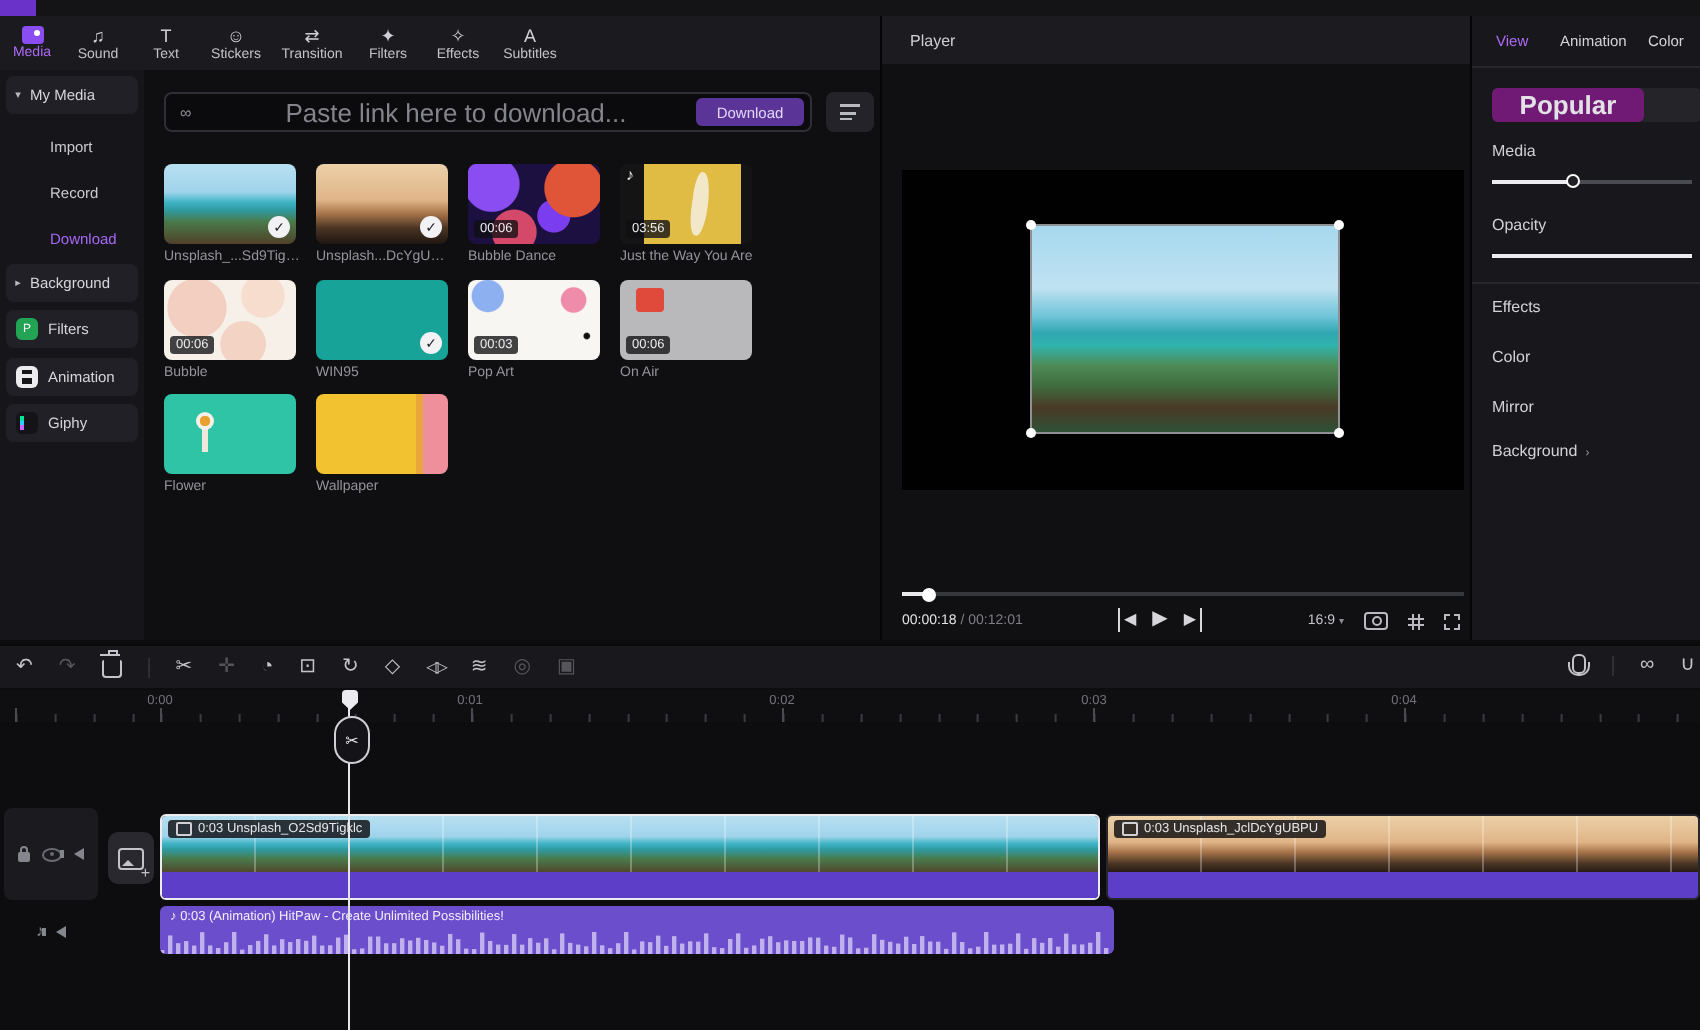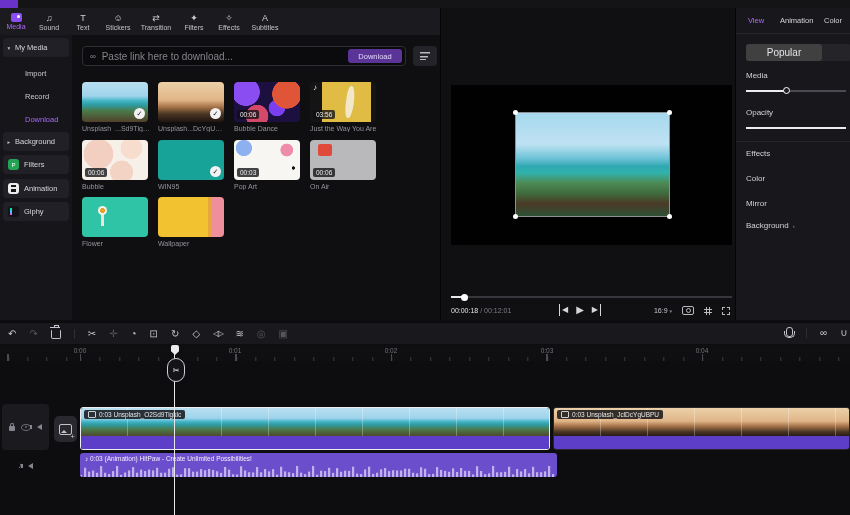--- a/index.html
+++ b/index.html
@@ -31,22 +31,22 @@
   .sicon.unsplash::after{content:"";position:absolute;left:3px;top:2px;width:5px;height:2px;background:#17171a;}
   .sicon.unsplash::before{content:"";position:absolute;left:3px;bottom:2px;width:5px;height:3px;background:#17171a;}
   .sicon.giphy{background:#141418;}
   .sicon.giphy::before{content:"";position:absolute;left:2px;top:2px;bottom:2px;width:2px;
         background:linear-gradient(180deg,#00e69a 0 33%,#33ccff 33% 66%,#cc66ff 66% 100%);}
   
   .mediapanel{left:72px;top:35px;width:368px;height:285px;background:#0f0f12;}
   .linkbar{position:absolute;left:10px;top:11px;width:324px;height:20px;background:#0b0b0e;border:1px solid #2e2e36;
            border-radius:4px;display:flex;align-items:center;box-sizing:border-box;}
   .linkbar .lnk{margin:0 4px 0 7px;font-size:8px;color:#8f8f97;}
-  .linkbar input{background:transparent;border:none;outline:none;color:#cfcfd5;font-size:10px;width:190px;
-           font-family:"Liberation Sans",sans-serif;}
+  .linkbar input{background:transparent;border:none;outline:none;color:#cfcfd5;font-size:13px;width:190px;
+           font-family:"Liberation Sans",sans-serif;margin-left:41px;}
   .linkbar input::placeholder{color:#84848c;}
   .dlbtn{position:absolute;right:3px;top:2px;width:54px;height:14px;background:#5a3497;border:none;border-radius:3px;
          color:#e4d6fa;font-size:7.5px;display:flex;align-items:center;justify-content:center;cursor:pointer;
          font-family:"Liberation Sans",sans-serif;}
   .sortbtn{position:absolute;left:341px;top:11px;width:24px;height:20px;background:#232329;border-radius:4px;
            display:flex;align-items:center;justify-content:center;cursor:pointer;}
   .i-sort{width:10px;height:8px;background:
       linear-gradient(#b9b9c0,#b9b9c0) 0 0/10px 1.5px no-repeat,
       linear-gradient(#b9b9c0,#b9b9c0) 0 3.5px/8px 1.5px no-repeat,
       linear-gradient(#b9b9c0,#b9b9c0) 0 7px/6px 1.5px no-repeat;}
@@ -115,22 +115,22 @@
       linear-gradient(#b9b9c0,#b9b9c0) right 0 top 0/3px 1px,linear-gradient(#b9b9c0,#b9b9c0) right 0 top 0/1px 3px,
       linear-gradient(#b9b9c0,#b9b9c0) left 0 bottom 0/3px 1px,linear-gradient(#b9b9c0,#b9b9c0) left 0 bottom 0/1px 3px,
       linear-gradient(#b9b9c0,#b9b9c0) right 0 bottom 0/3px 1px,linear-gradient(#b9b9c0,#b9b9c0) right 0 bottom 0/1px 3px;
       background-repeat:no-repeat;}
   
   .props{left:735px;top:8px;width:115px;height:312px;background:#18181c;border-left:1px solid #050506;}
   .ptab{position:absolute;top:8px;font-size:7.5px;color:#d4d4d8;cursor:pointer;}
   .ptab.active{color:#ad6bf8;}
   .pdivider{position:absolute;left:0;width:115px;height:1px;background:#26262b;}
   .segment{position:absolute;left:10px;top:36px;width:105px;height:17px;background:#242429;border-radius:3px;}
-  .segment .sel{position:absolute;left:0;top:0;width:76px;height:17px;background:#404040;border-radius:3px;
-      display:flex;align-items:center;justify-content:center;font-size:10px;color:#e2e2e6;cursor:pointer;}
+  .segment .sel{position:absolute;left:0;top:0;width:76px;height:17px;background:#701a75;border-radius:3px;
+      display:flex;align-items:center;justify-content:center;font-size:13px;color:#e2e2e6;cursor:pointer;font-weight:bold;}
   .plabel{position:absolute;left:10px;font-size:8px;color:#d2d2d6;}
   .slider{position:absolute;left:10px;width:100px;height:2px;background:#4a4a52;cursor:pointer;}
   .slider .sfill{position:absolute;left:0;top:0;height:2px;background:#ececf0;}
   .slider .sknob{position:absolute;top:-3px;width:7px;height:7px;border-radius:50%;background:#202024;
       border:1.5px solid #fff;box-sizing:border-box;}
   .prow-caret{font-size:6px;color:#9a9aa2;margin-left:4px;}
   
   .tl-toolbar{left:0;top:322px;width:850px;height:22px;background:#19191d;border-top:1px solid #0a0a0c;
       display:flex;align-items:center;gap:13px;padding-left:8px;box-sizing:border-box;}
   .tbi{font-size:10px;color:#c3c3c9;cursor:pointer;line-height:12px;flex:none;}
@@ -337,20 +337,23 @@
       <div class="thumb th-flower"></div>
       <div class="clabel">Flower</div>
     </div>
     <div class="card" style="left:86px;top:162px">
       <div class="thumb th-wallpaper"></div>
       <div class="clabel">Wallpaper</div>
     </div>
   </div>
 
   <div class="abs playerpanel">
+    <div class="phead">
+      <span>Player</span>
+    </div>
     <div class="canvas">
       <div class="preview">
         <span class="hdl" style="left:-3px;top:-3px"></span>
         <span class="hdl" style="right:-3px;top:-3px"></span>
         <span class="hdl" style="left:-3px;bottom:-3px"></span>
         <span class="hdl" style="right:-3px;bottom:-3px"></span>
       </div>
     </div>
     <div class="seek">
       <span class="fill"></span>

